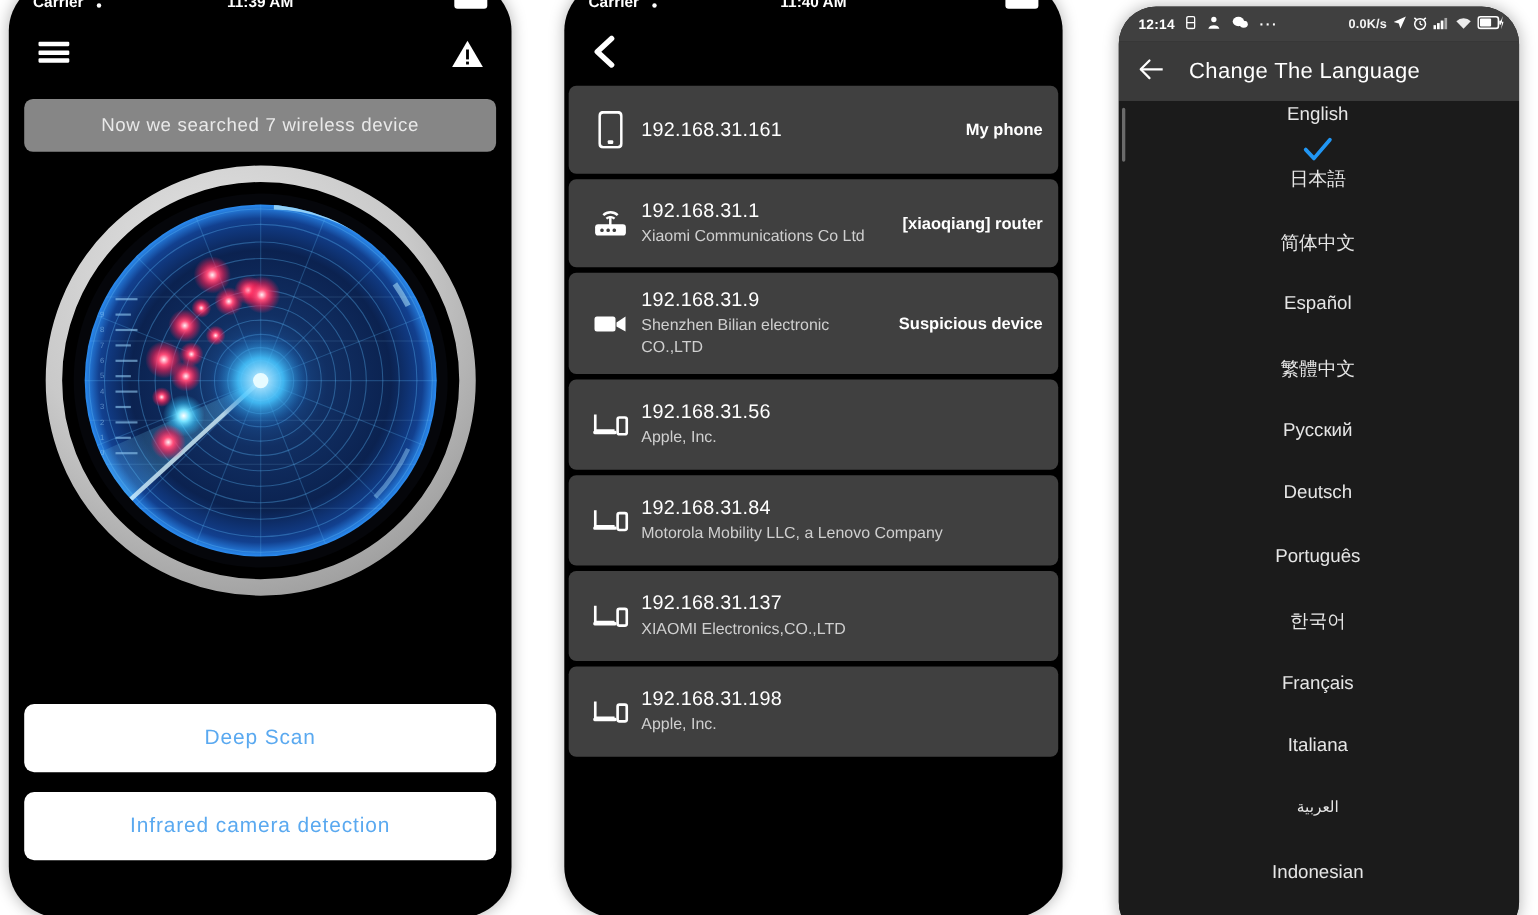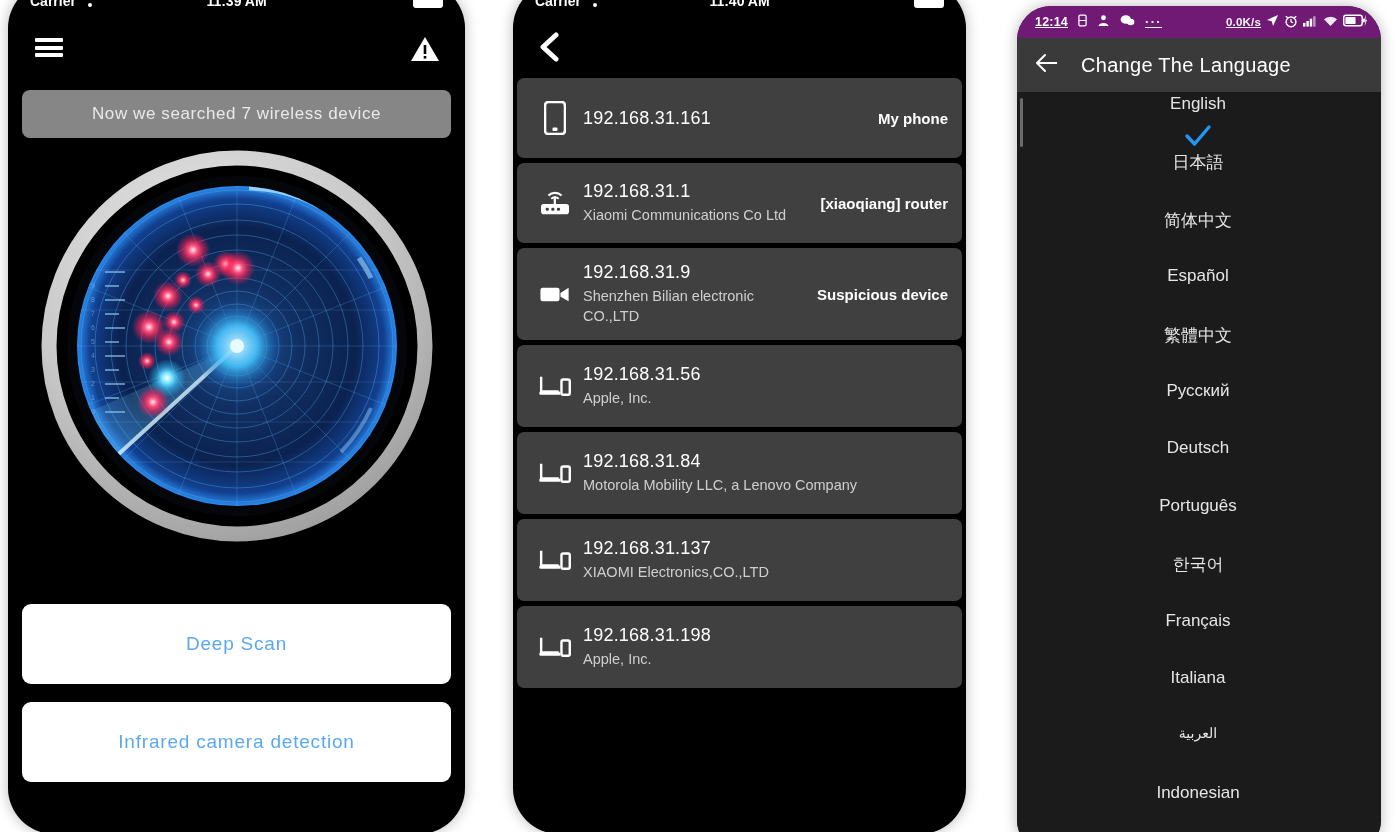--- a/index.html
+++ b/index.html
@@ -56,21 +56,21 @@
     display:flex; align-items:center; justify-content:center;
     font-size: 17px; letter-spacing: 0.6px;
   }
 
   .radar-wrap { position: relative; width: 457px; height: 420px; margin-top: 6px; }
   .radar { position:absolute; left: 50%; top: 6px; transform: translateX(-50%);
            width: 392px; height: 392px; }
 
   .p1-buttons { position: absolute; left: 14px; right: 14px; bottom: 52px; }
   .wbtn {
-    background:#fff; border-radius: 9px; height: 80px;
+    background:#fff; border-radius: 9px; height: 62px;
     display:flex; align-items:center; justify-content:center;
     color:#5aa9f0; font-size: 19px; letter-spacing: 0.8px; cursor:pointer;
     margin-bottom: 18px;
   }
   .wbtn:last-child { margin-bottom: 0; }
 
   
   .p2-appbar { height: 62px; position: relative; }
   .back-chevron { position:absolute; left: 24px; top: 16px; width: 24px; height: 30px; cursor:pointer; }
 
@@ -84,23 +84,23 @@
   .dev-row .mid  { flex: 1 1 auto; min-width: 0; }
   .dev-row .ip   { color:#ffffff; font-size: 18px; font-weight: 500; letter-spacing: .2px; }
   .dev-row .vendor { color:#cfcfcf; font-size: 14.5px; margin-top: 4px; line-height: 1.35; }
   .dev-row .tag  { color:#ffffff; font-size: 15px; font-weight: bold; white-space: nowrap;
                    flex: 0 0 auto; padding-left: 10px; align-self: center; }
   .dev-row.h1 { min-height: 74px; align-items:center; }
   .dev-row.h1 .icon { padding-top: 0; }
 
   
   .and-status {
-    height: 32px; background:#701a75; color:#fff;
+    height: 32px; background:#404040; color:#fff;
     display:flex; align-items:center; font-size: 12.5px; font-weight: bold;
-    padding: 0 14px 0 18px; gap: 10px; letter-spacing: .2px; text-decoration: underline;
+    padding: 0 14px 0 18px; gap: 10px; letter-spacing: .2px;
   }
   .and-status .right { margin-left: auto; display:flex; align-items:center; gap:5px; }
   .and-status .tiny { font-size: 11.5px; opacity:.95; }
   .and-bar {
     height: 54px; background:#3a3a3a; display:flex; align-items:center;
     padding: 0 18px; gap: 22px; color:#fff;
   }
   .and-bar .title { font-size: 20px; letter-spacing: .3px; }
   .lang-list { background:#1b1b1b; padding: 2px 0 0 0; }
   .lang-item {

